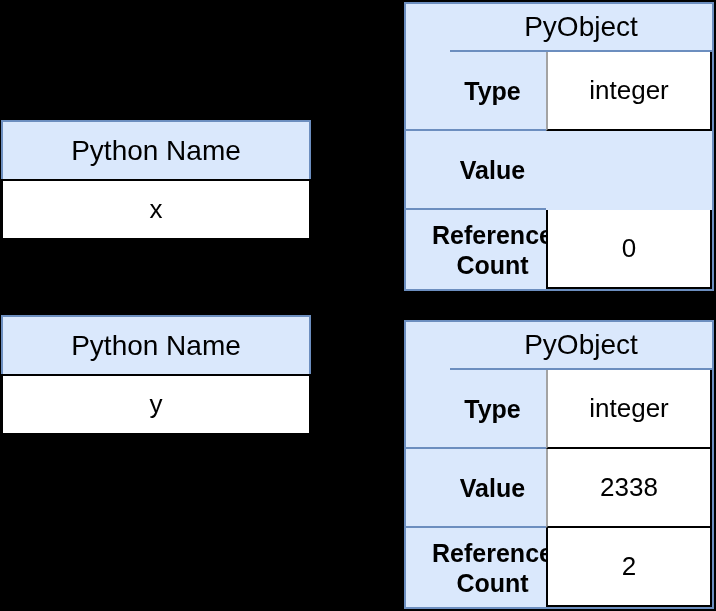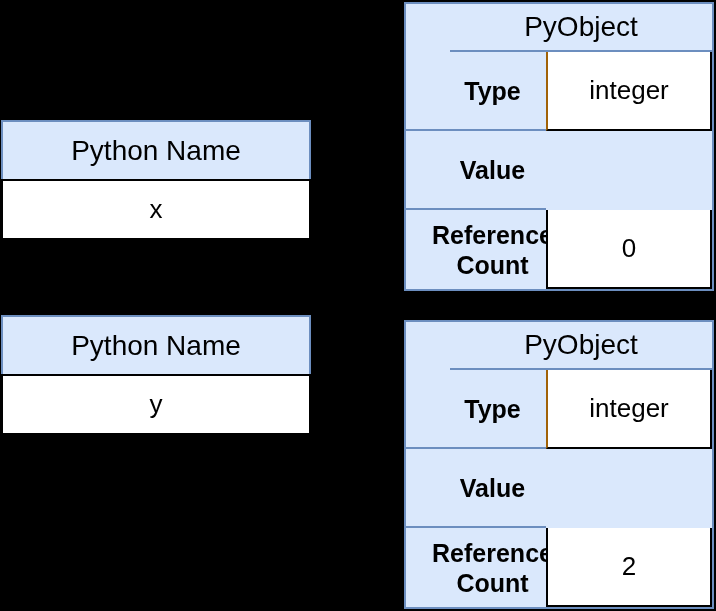--- a/index.html
+++ b/index.html
@@ -64,21 +64,21 @@
     border-bottom: 2px solid #6c8ebf;
     padding-left: 33px;
   }
   .po-row:last-child .po-label { border-bottom: none; }
   .po-value {
     box-sizing: border-box;
     flex: 1;
     background: #ffffff;
     border: 2px solid #000000;
     border-top: none;
-    border-left: 2px solid #a16207;
+    border-left: 2px solid #a3a3a3;
     display: flex; align-items: center; justify-content: center;
     font-size: 26px;
   }
   .po-row:first-of-type .po-value { border-top: 2px solid #000000; }
   .po-row:last-child .po-value { border-left: 2px solid #000000; }
 </style>
 </head>
 <body>
 
 <div class="canvas">
@@ -121,20 +121,21 @@
   <div class="pyobject pos-2">
     <div class="po-header">
       <span>PyObject</span>
     </div>
     <div class="po-row">
       <div class="po-label">Type</div>
       <div class="po-value">integer</div>
     </div>
     <div class="po-row">
       <div class="po-label">Value</div>
+      <div class="po-value">2338</div>
     </div>
     <div class="po-row">
       <div class="po-label">Reference Count</div>
       <div class="po-value">2</div>
     </div>
   </div>
 
 </div>
 
 </body></html>

